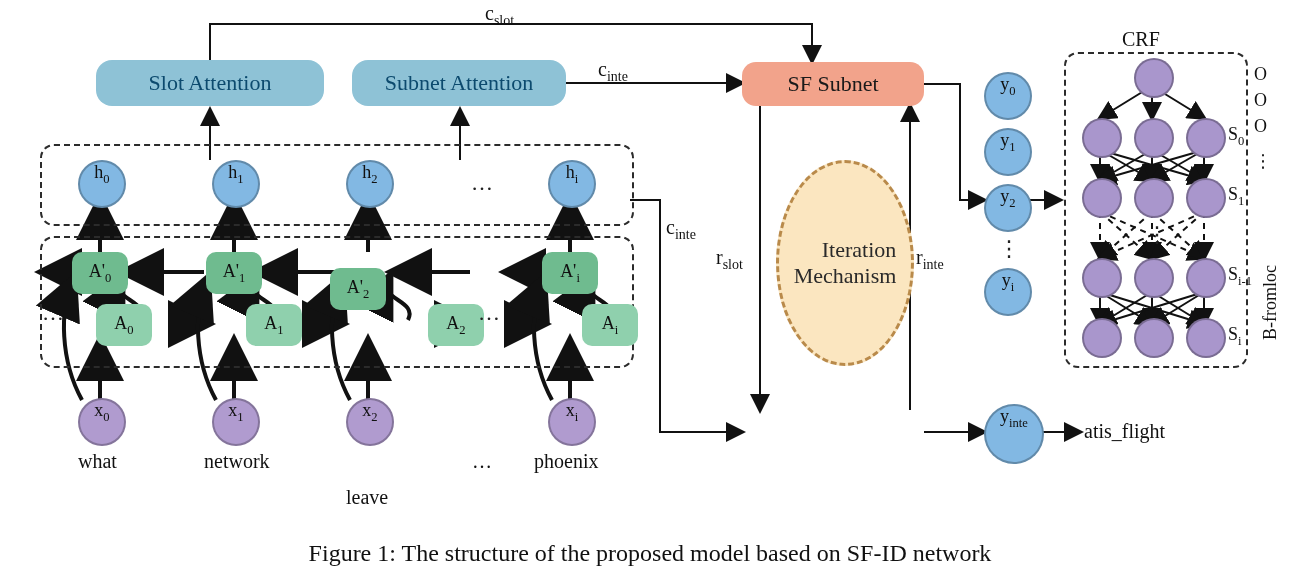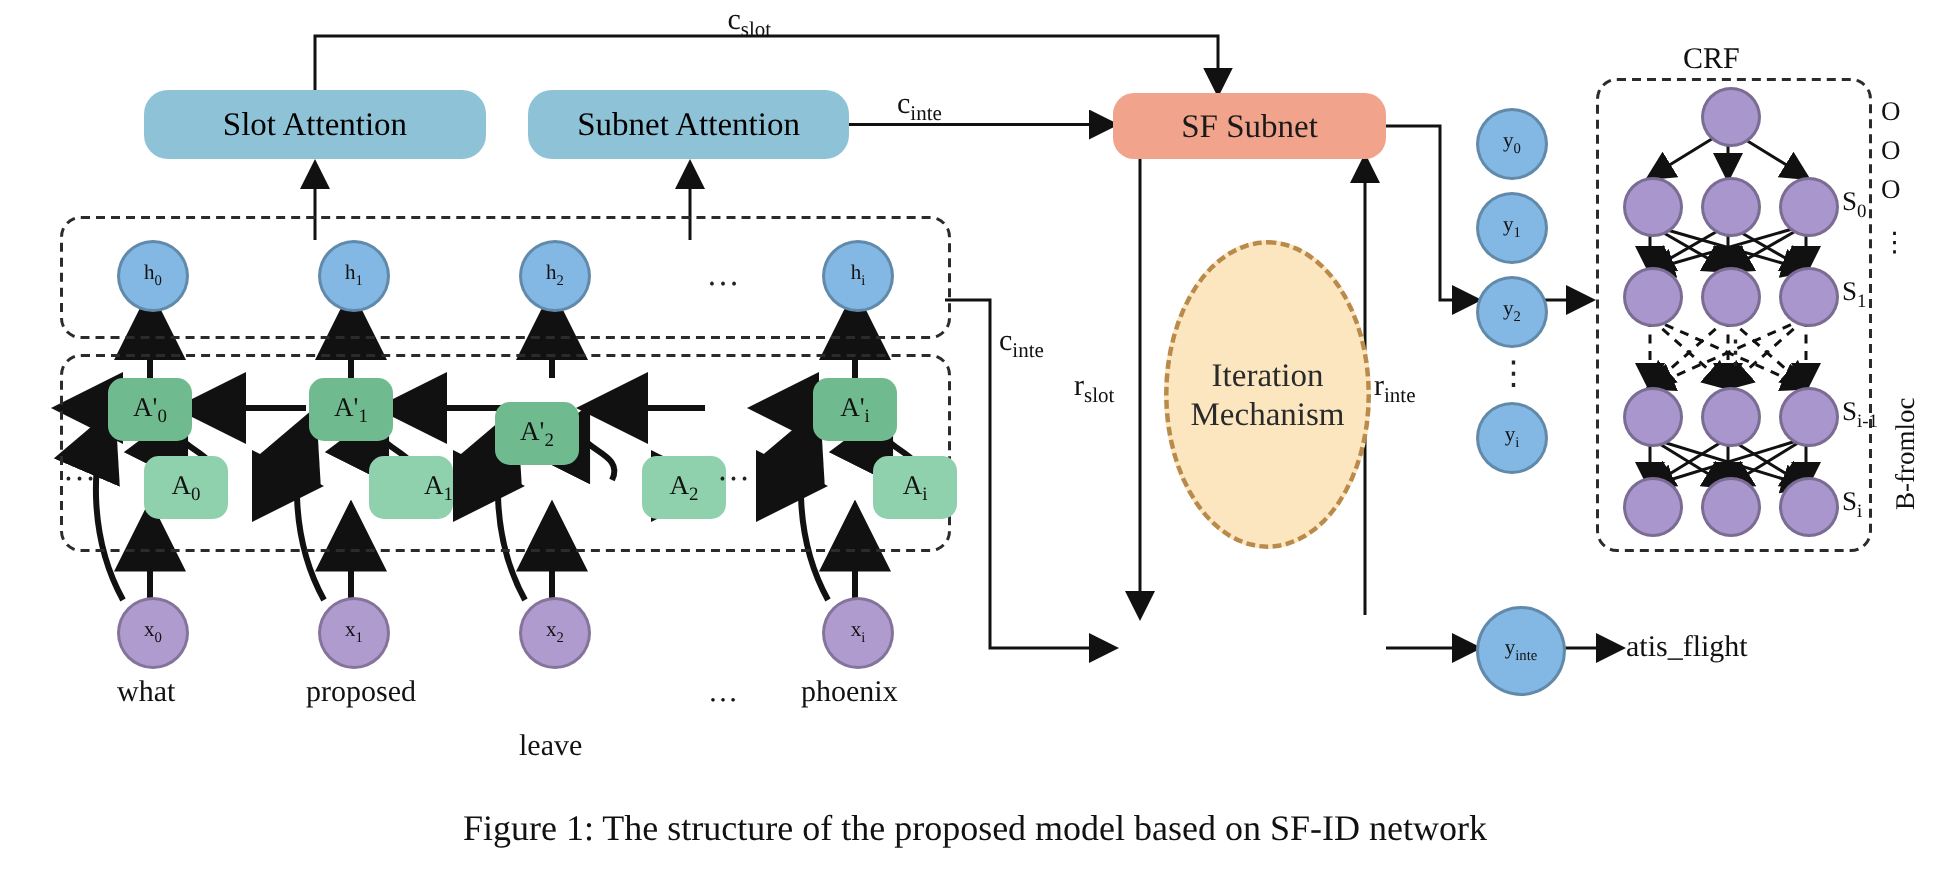--- a/index.html
+++ b/index.html
@@ -32,21 +32,21 @@
     border: 2.2px dashed #2b2b2b;
     border-radius: 14px;
     background: transparent;
   }
   
   .pill {
     position: absolute;
     height: 46px;
     border-radius: 16px;
     background: #8ec2d6;
-    color: #000000;
+    color: #0c4a6e;
     display: flex;
     align-items: center;
     justify-content: center;
     font-size: 22px;
     box-shadow: none;
   }
   .pill-red {
     position: absolute;
     height: 44px;
     border-radius: 14px;
@@ -55,23 +55,22 @@
     display: flex;
     align-items: center;
     justify-content: center;
     font-size: 22px;
   }
   
   .circle {
     position: absolute;
     border-radius: 50%;
     display: flex;
-    align-items: center;
-    justify-content: center;
-    font-size: 14px;
+    justify-content: center;
+    font-size: 18px;
     color: #111;
     border: 2px solid rgba(0,0,0,0.25);
   }
   .circle.h { width: 44px; height: 44px; background: #82b8e3; }
   .circle.x { width: 44px; height: 44px; background: #b09bcf; }
   .circle.y { width: 44px; height: 44px; background: #82b8e3; }
   .circle.crf { width: 36px; height: 36px; background: #a996cc; border: 2px solid rgba(0,0,0,0.28); }
   .circle.yinte { width: 56px; height: 56px; background: #82b8e3; }
   
   .rnn {
@@ -238,21 +237,21 @@
     <span>Slot Attention</span>
   </div>
   <div class="pill" style="left:352px; top:60px; width:214px;">
     <span>Subnet Attention</span>
   </div>
 
   <div class="pill-red" style="left:742px; top:62px; width:182px;">
     <span>SF Subnet</span>
   </div>
 
-  <div class="iter" style="left:776px; top:160px; width:132px; height:200px;">
+  <div class="iter" style="left:776px; top:160px; width:132px; height:200px;text-align:right;">
     <span style="white-space:pre-line;">Iteration
 Mechanism</span>
   </div>
 
   <div class="dashed" style="left:40px; top:144px; width:590px; height:78px;"></div>
 
   <div class="dashed" style="left:40px; top:236px; width:590px; height:128px;"></div>
 
   <div class="circle h" style="left:78px; top:160px;">
       <span><span>h</span><sub>0</sub></span>
@@ -277,21 +276,21 @@
   <div class="rnn top" style="left:330px; top:252px;margin-top:16px;">
       <span><span>A'</span><sub>2</sub></span>
     </div>
   <div class="rnn top" style="left:542px; top:252px;">
       <span><span>A'</span><sub>i</sub></span>
     </div>
 
   <div class="rnn bot" style="left:96px; top:304px;">
       <span><span>A</span><sub>0</sub></span>
     </div>
-  <div class="rnn bot" style="left:246px; top:304px;justify-content:flex-end;">
+  <div class="rnn bot" style="left:246px; top:304px;">
       <span><span>A</span><sub>1</sub></span>
     </div>
   <div class="rnn bot" style="left:380px; top:304px;margin-left:48px;">
       <span><span>A</span><sub>2</sub></span>
     </div>
   <div class="rnn bot" style="left:582px; top:304px;">
       <span><span>A</span><sub>i</sub></span>
     </div>
 
   <div class="dots" style="left:464px; top:300px; width:50px;">…</div>
@@ -304,21 +303,21 @@
       <span><span>x</span><sub>1</sub></span>
     </div>
   <div class="circle x" style="left:346px; top:398px;">
       <span><span>x</span><sub>2</sub></span>
     </div>
   <div class="circle x" style="left:548px; top:398px;">
       <span><span>x</span><sub>i</sub></span>
     </div>
 
   <div class="lbl serif" style="left:78px; top:450px;">what</div>
-  <div class="lbl serif" style="left:204px; top:450px;">proposed</div>
+  <div class="lbl serif" style="left:204px; top:450px;">network</div>
   <div class="lbl serif" style="left:346px; top:450px;margin-top:36px;">leave</div>
   <div class="lbl serif" style="left:452px; top:450px; width:60px; text-align:center;">…</div>
   <div class="lbl serif" style="left:534px; top:450px;">phoenix</div>
 
   <div class="lbl serif" style="left:485px; top:2px;"><span>c</span><sub>slot</sub></div>
   <div class="lbl serif" style="left:598px; top:58px;"><span>c</span><sub>inte</sub></div>
   <div class="lbl serif" style="left:666px; top:216px;"><span>c</span><sub>inte</sub></div>
   <div class="lbl serif" style="left:716px; top:246px;"><span>r</span><sub>slot</sub></div>
   <div class="lbl serif" style="left:916px; top:246px;"><span>r</span><sub>inte</sub></div>
 

